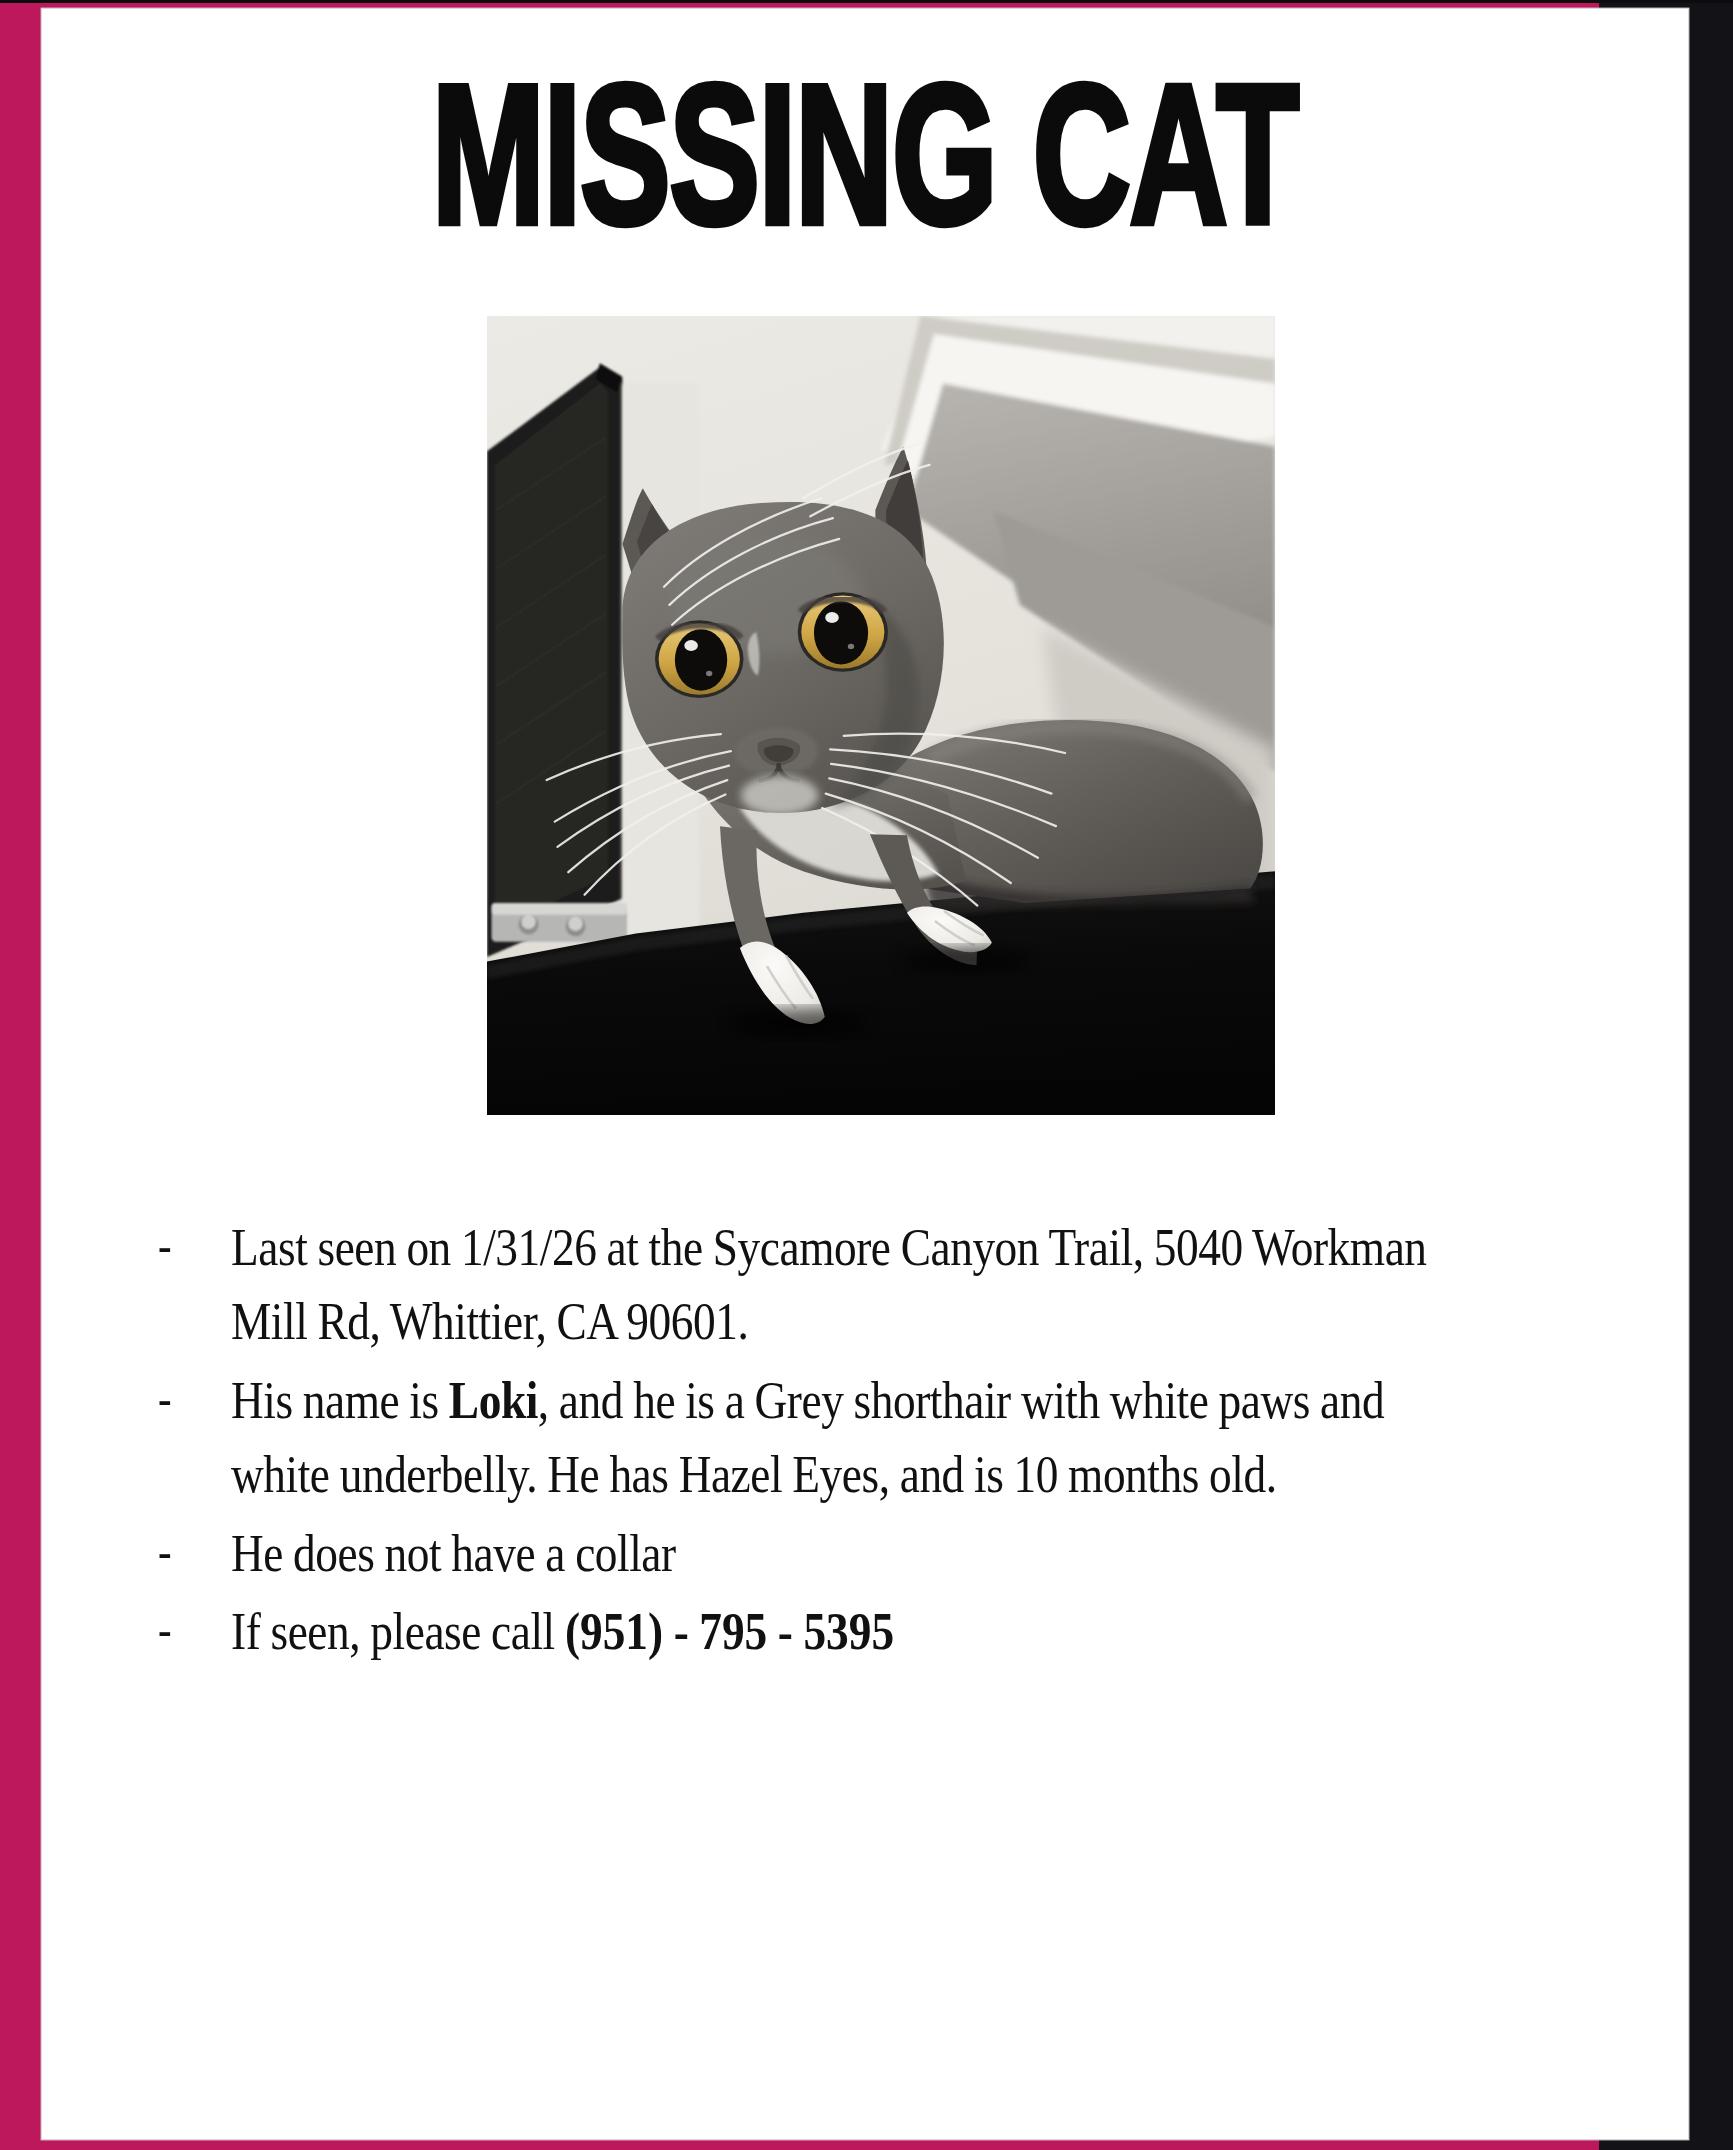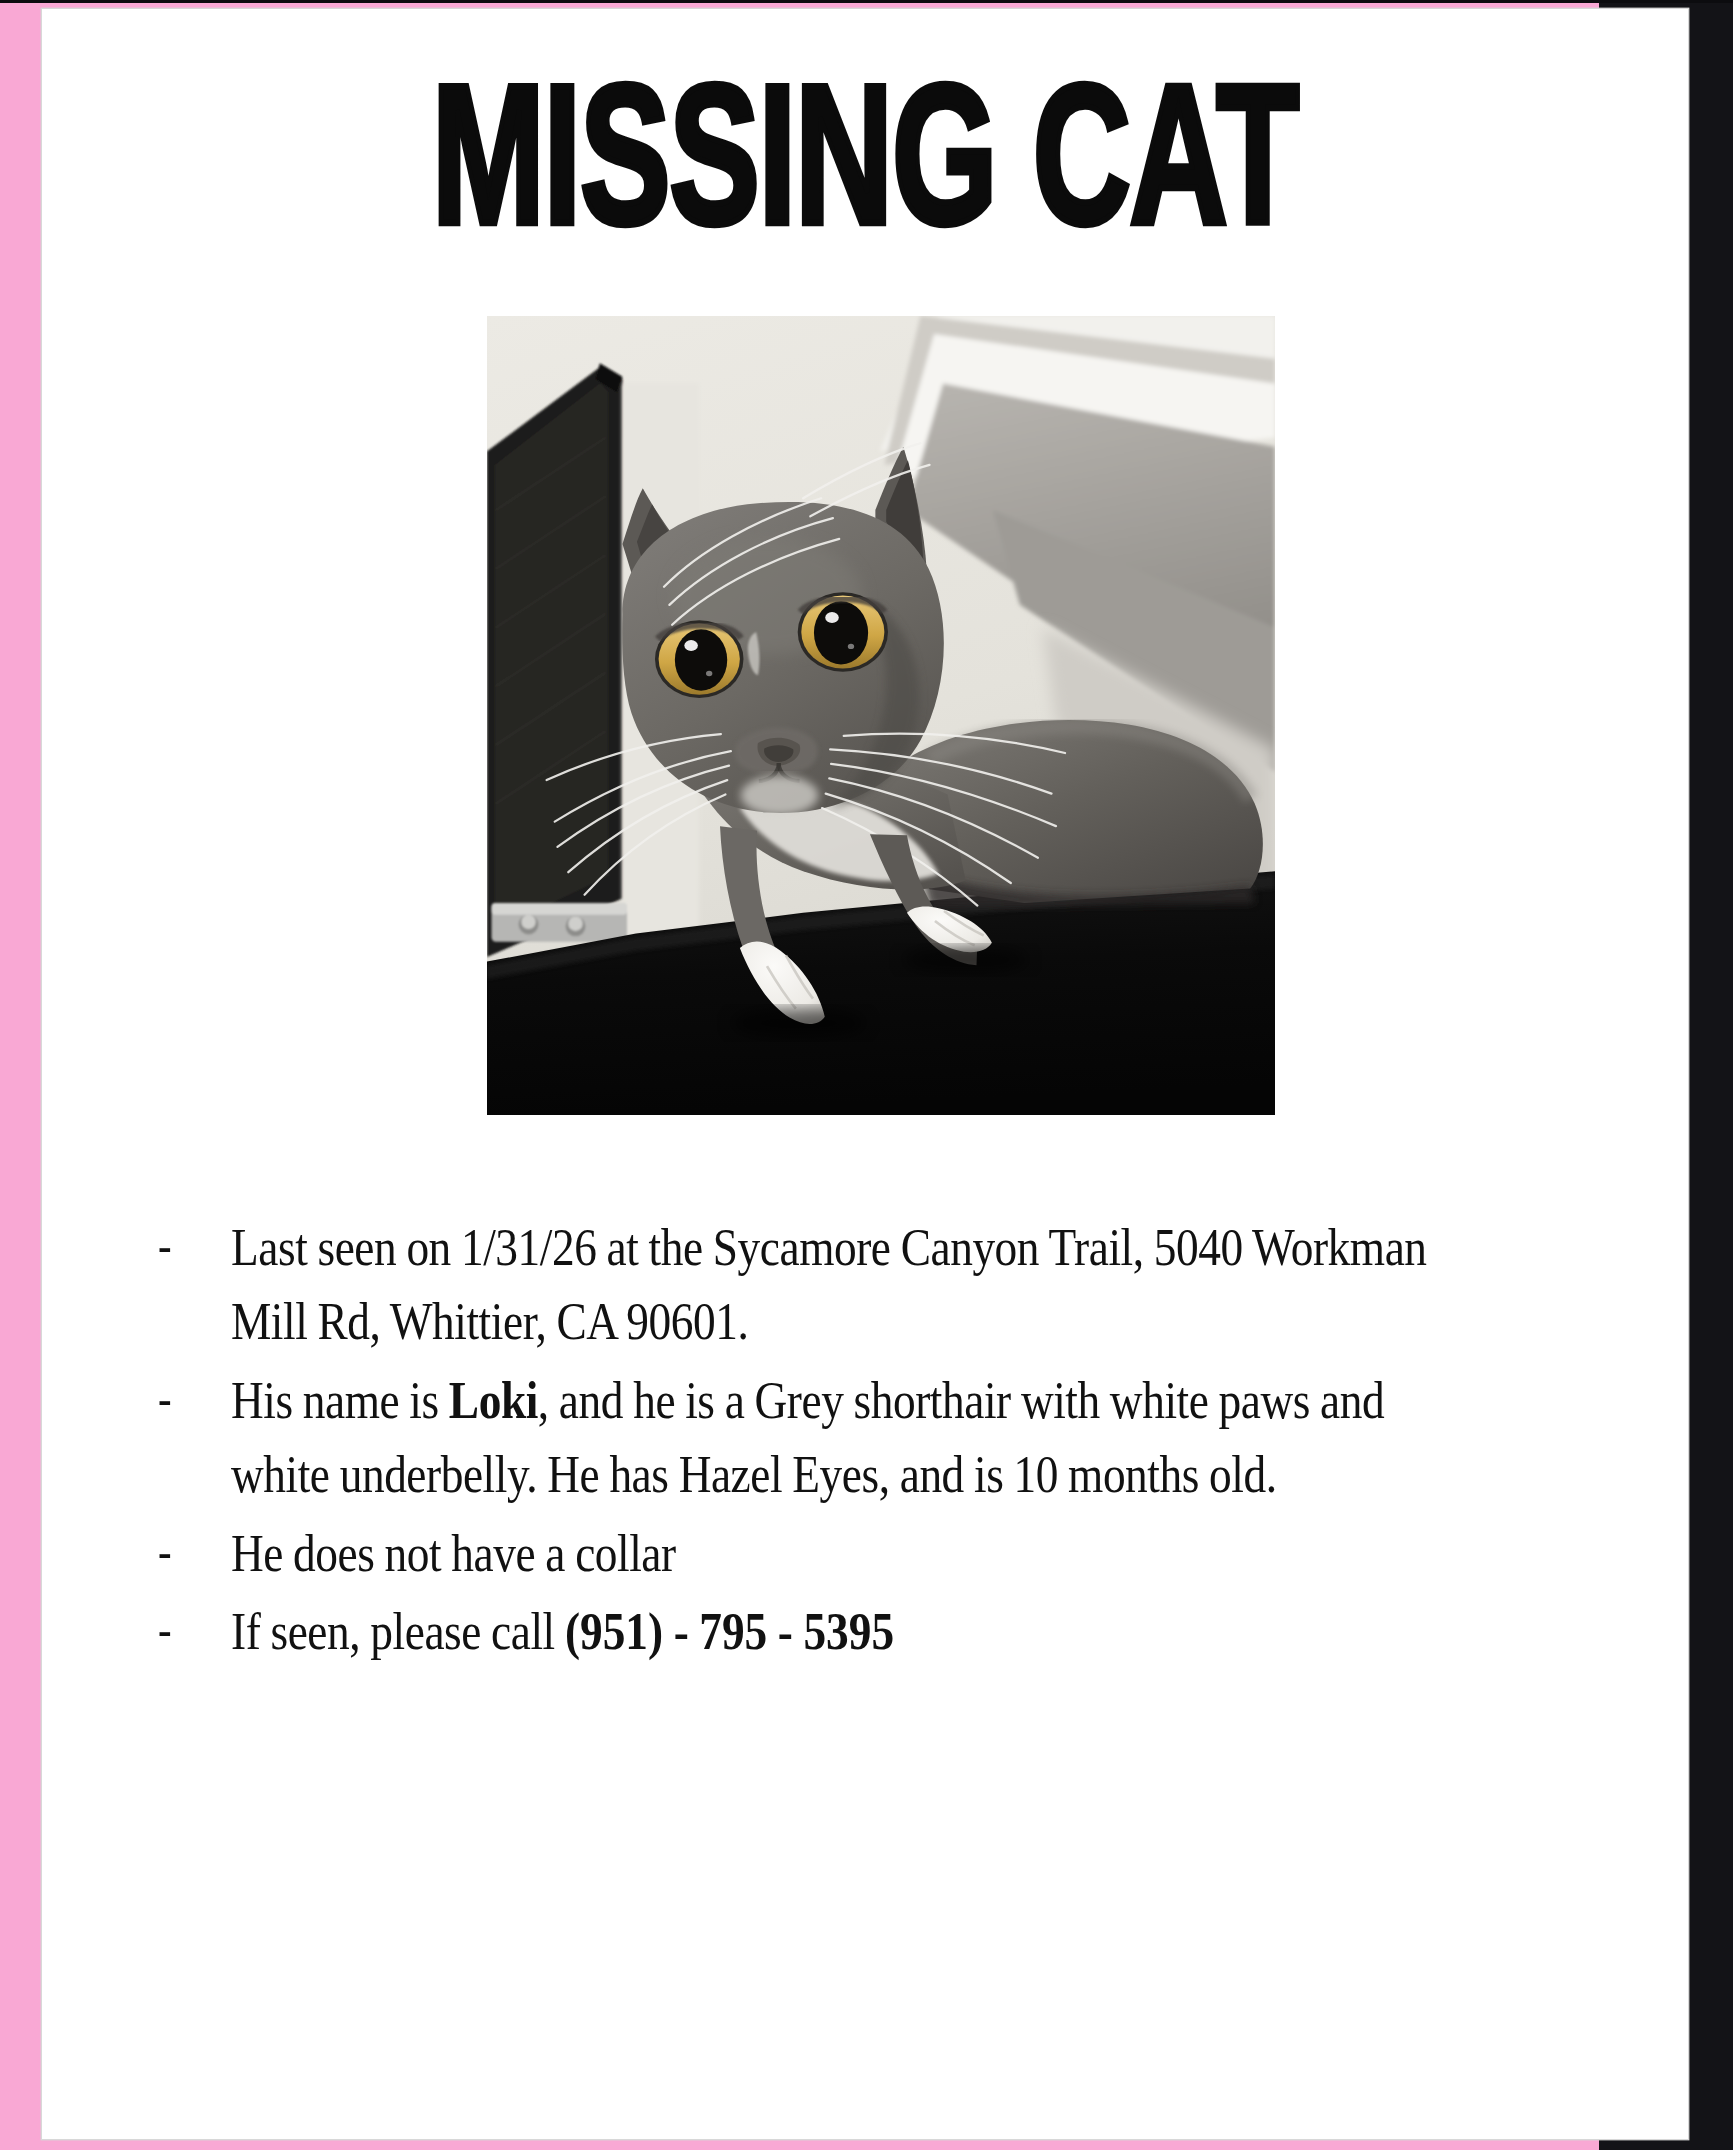--- a/index.html
+++ b/index.html
@@ -2,21 +2,21 @@
 <html style="font-size:7.2px"><head>
 <meta charset="utf-8">
 <style>
   html,body{margin:0;padding:0;background:#131317;}
   body{width:1733px;height:2151px;overflow:hidden;
        font-family:"Liberation Serif",serif;}
 
   
   #poster-frame{
     position:absolute;left:0;top:0;width:1599px;height:2151px;
-    background:#f9a8d4;
+    background:#be185d;
   }
   
   #poster-frame:before{
     content:"";position:absolute;left:0;top:0;width:1733px;height:2.7px;
     background:#0c0c0f;
   }
 
   
   #sheet{
     position:absolute;left:42px;top:9px;

